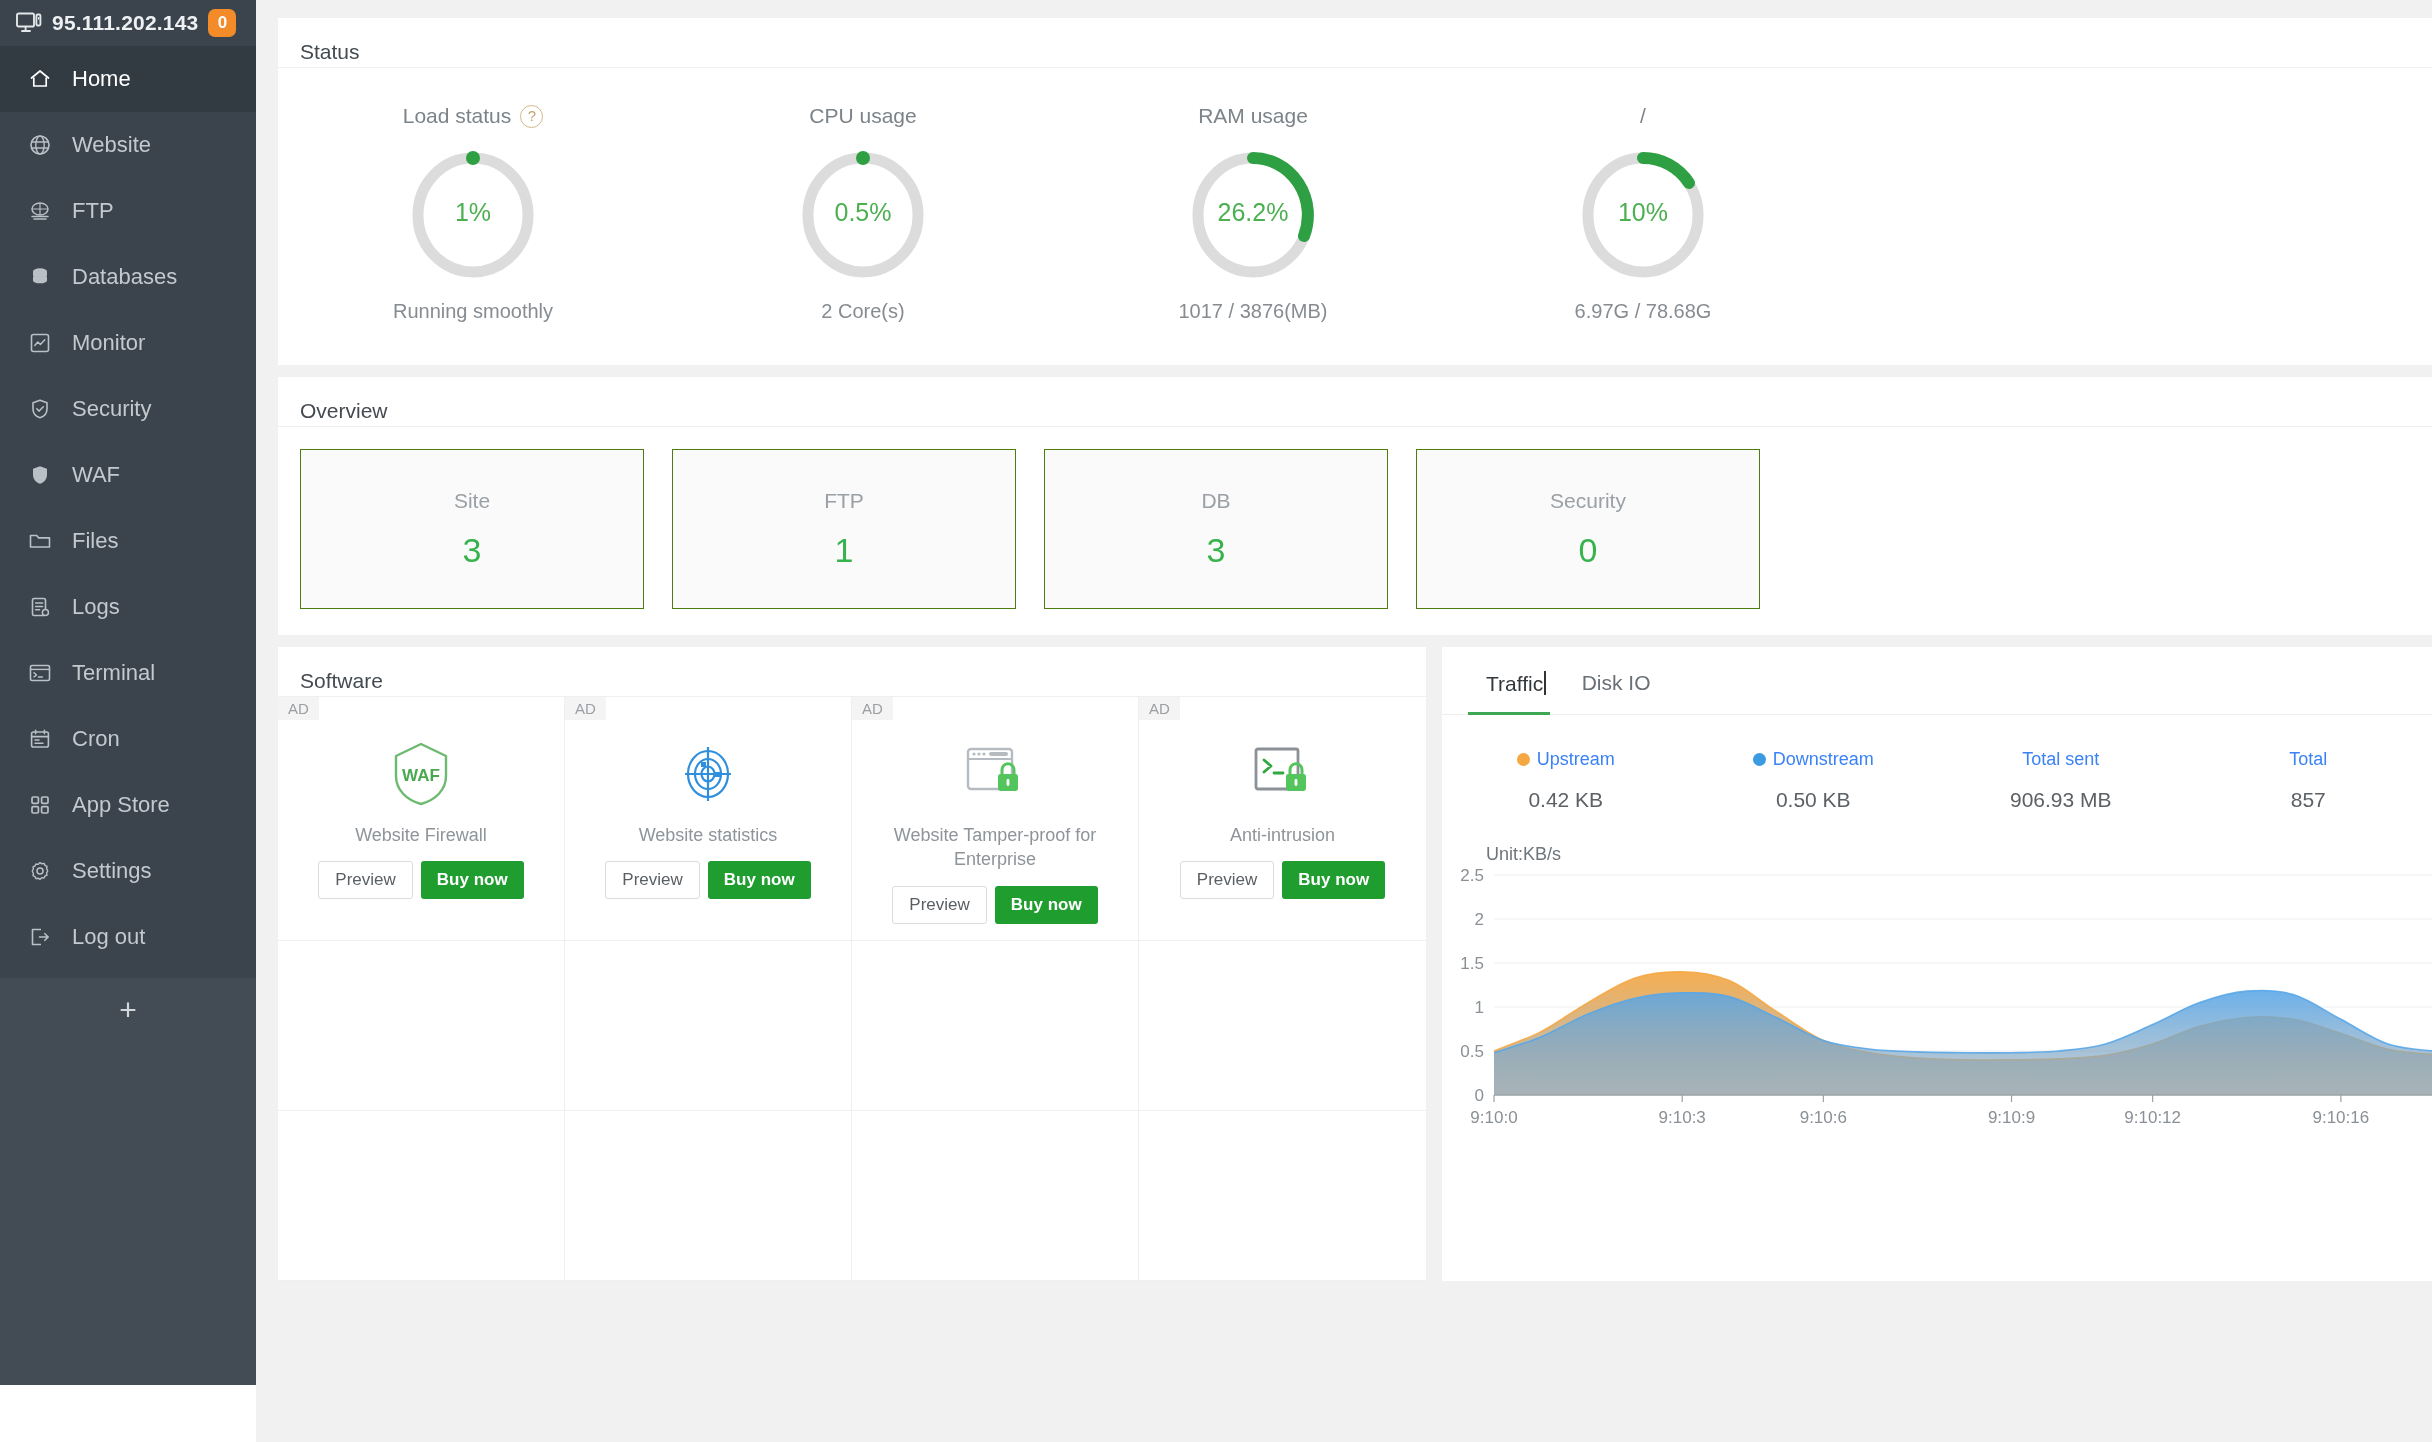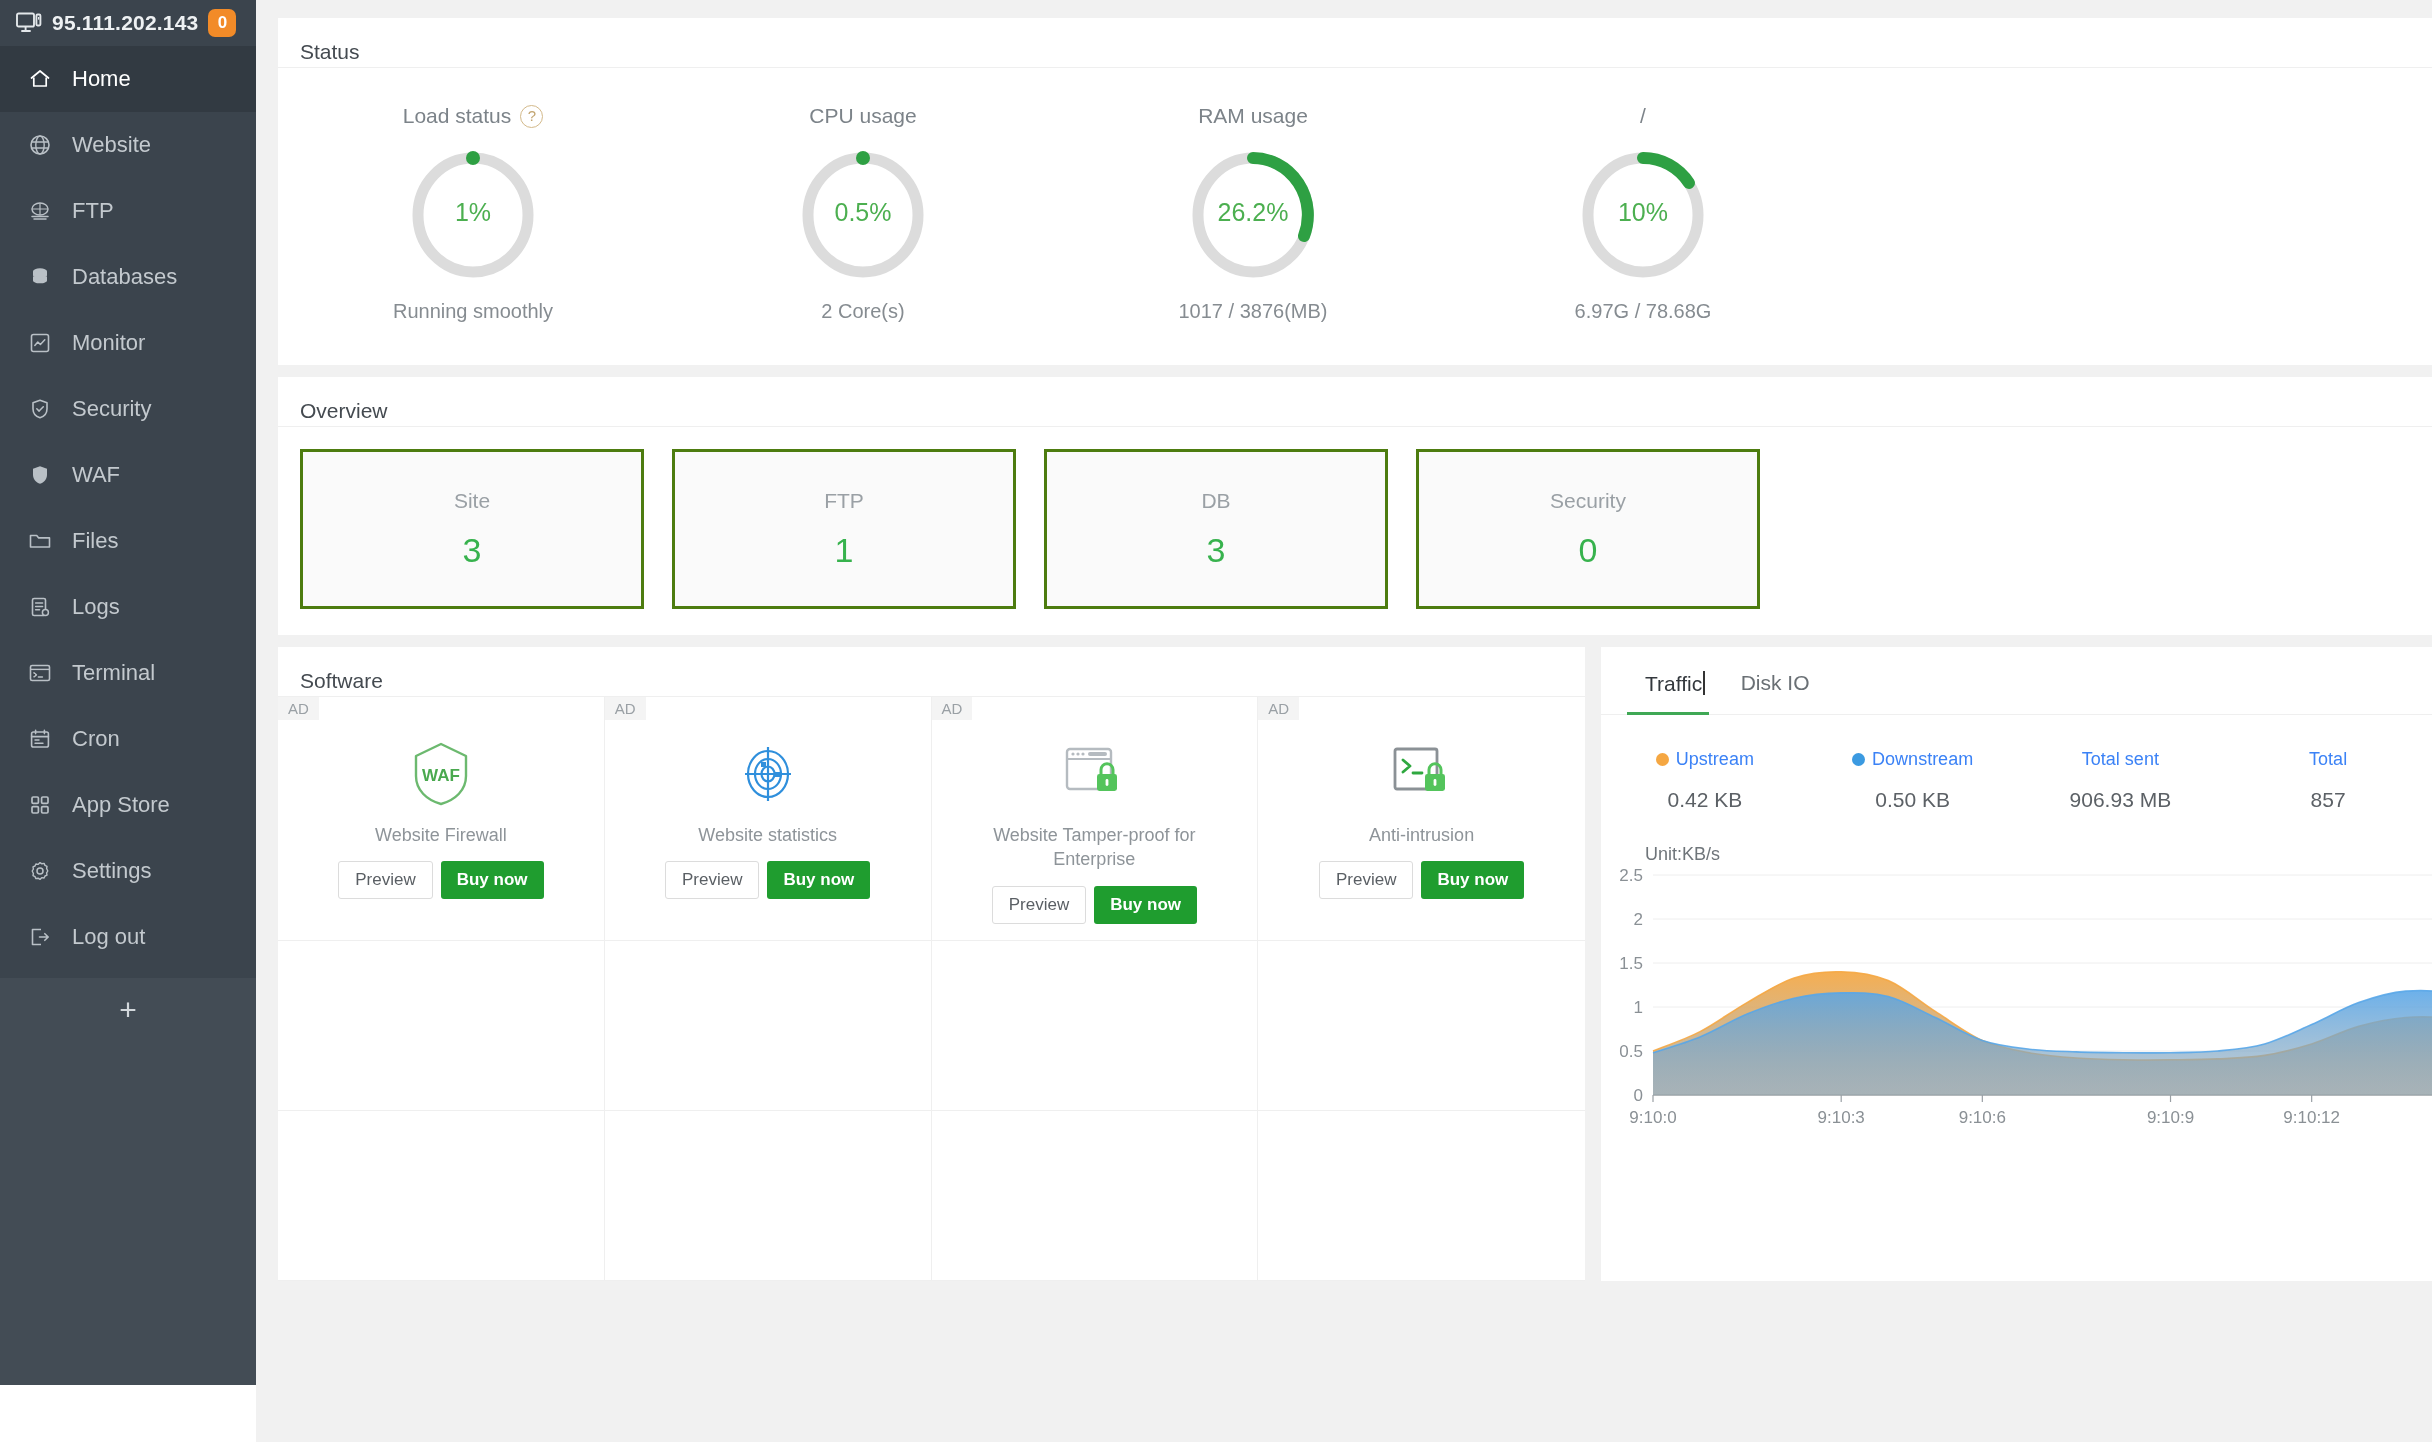--- a/index.html
+++ b/index.html
@@ -79,31 +79,31 @@
   .gauge-val {
     position: absolute; inset: 0; display: flex;
     align-items: center; justify-content: center;
     font-size: 25px; color: #4caf50;
   }
   .gauge-sub { font-size: 20px; color: #868c91; margin-top: 12px; }
 
   
   .ov-body { display: flex; gap: 28px; padding: 22px 0 26px 22px; }
   .ov-card {
-    width: 344px; height: 160px; border: 3px solid #4d7c0f;
+    width: 344px; height: 160px; border: 1px solid #4d7c0f;
     background: #fafafa; display: flex; flex-direction: column;
     align-items: center; justify-content: center; gap: 18px;
     cursor: pointer;
   }
   .ov-name { font-size: 21px; color: #9aa0a5; }
   .ov-num { font-size: 34px; color: #37b24d; }
 
   
   .bottom-row { display: flex; gap: 16px; margin-left: 22px; }
-  .software { width: 1307px; background: #fff; }
+  .software { width: 1148px; background: #fff; }
   .sw-grid { display: grid; grid-template-columns: repeat(4, 1fr); }
   .sw-cell {
     border-right: 1px solid #efefef; border-bottom: 1px solid #efefef;
     min-height: 225px; position: relative; padding: 0 10px 16px 10px;
     display: flex; flex-direction: column; align-items: center;
   }
   .sw-cell:nth-child(4n) { border-right: none; }
   .sw-cell.blank { min-height: 170px; }
   .ad-tag {
     position: absolute; left: 0; top: 0;

